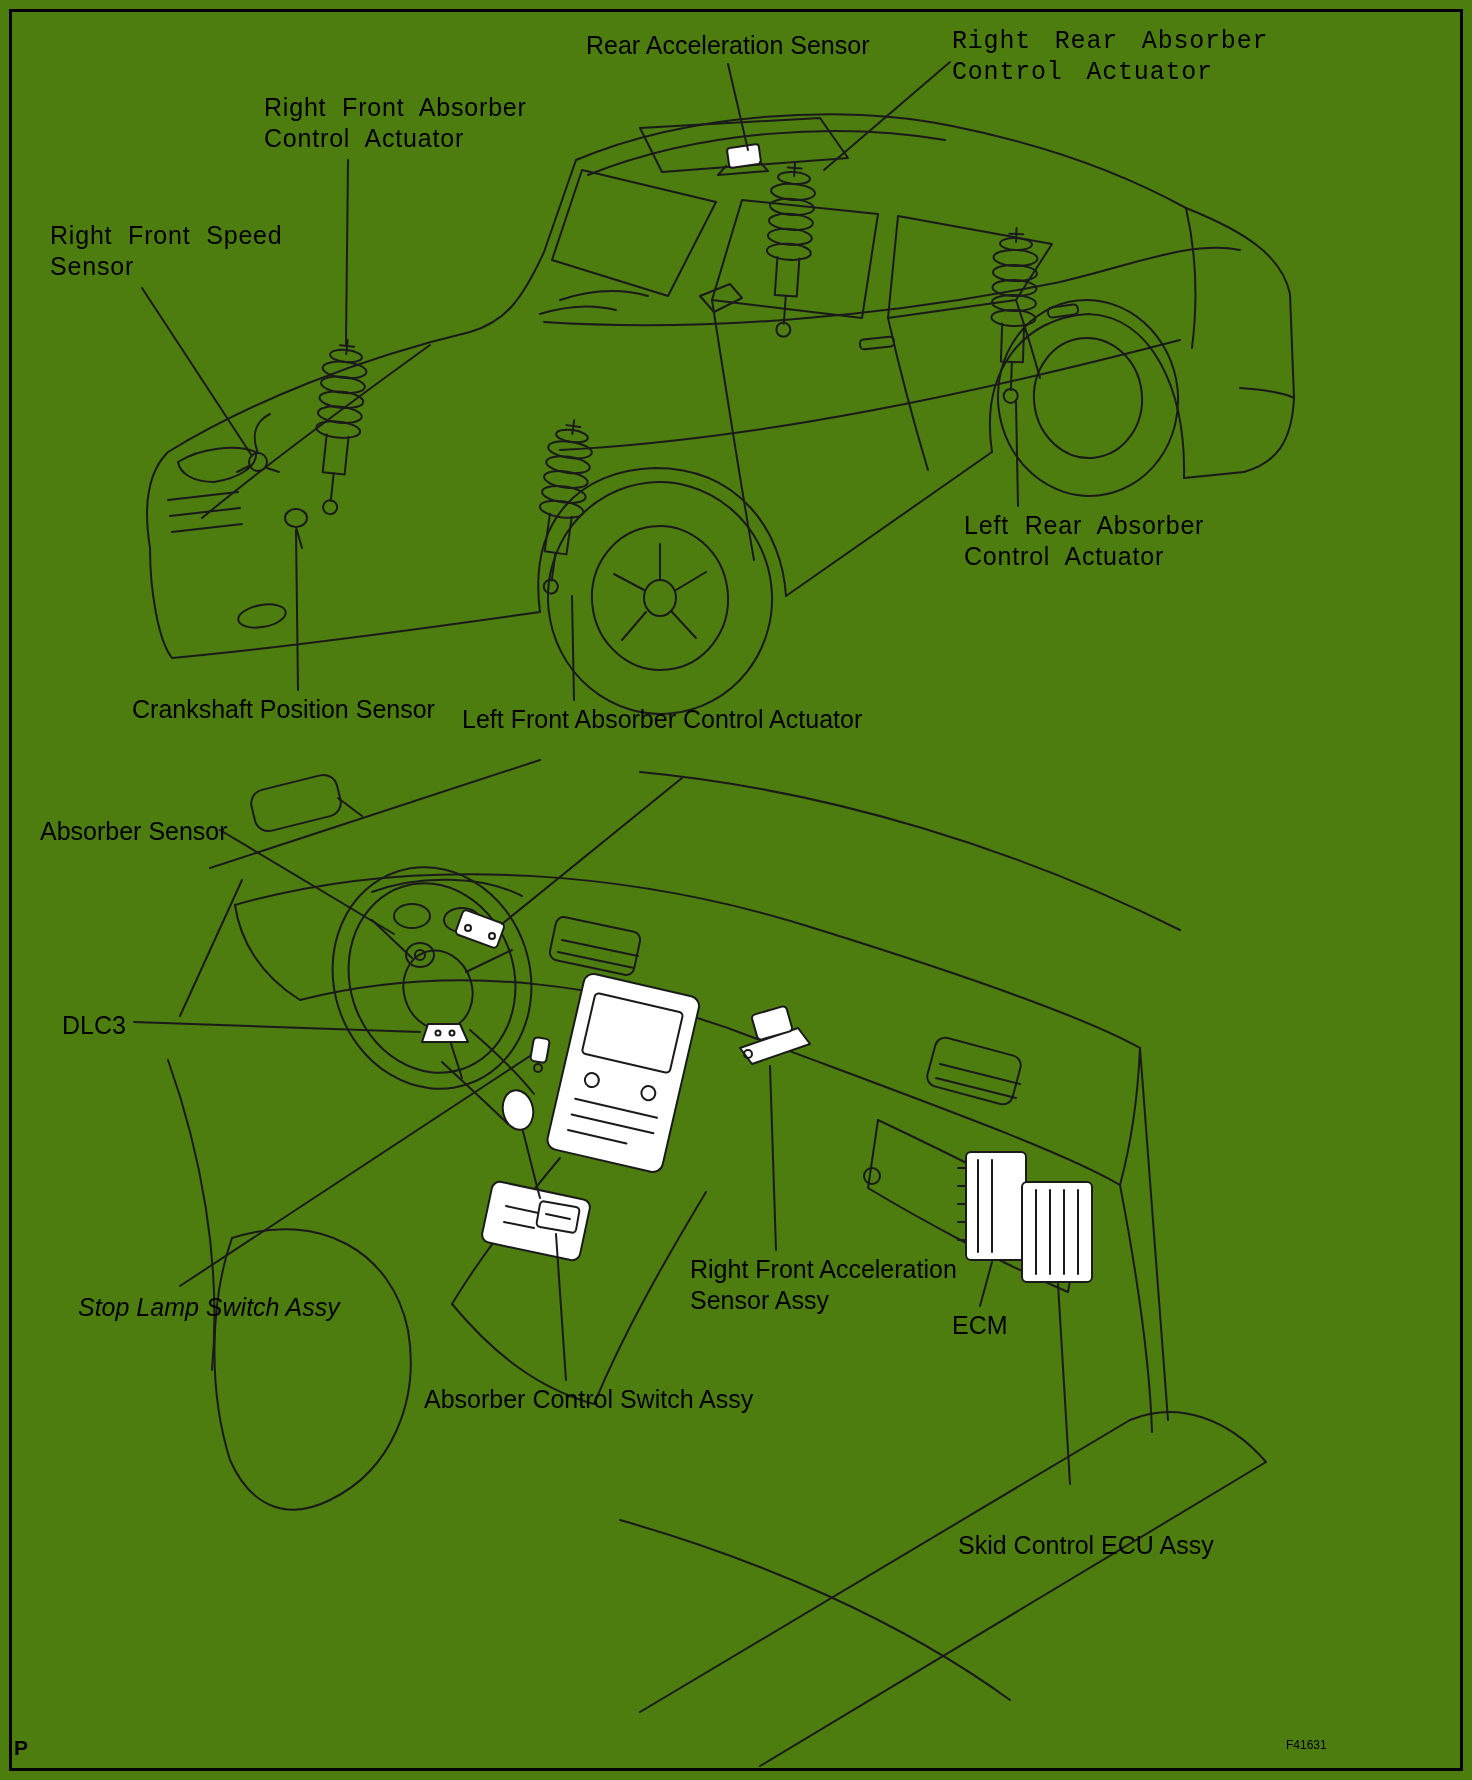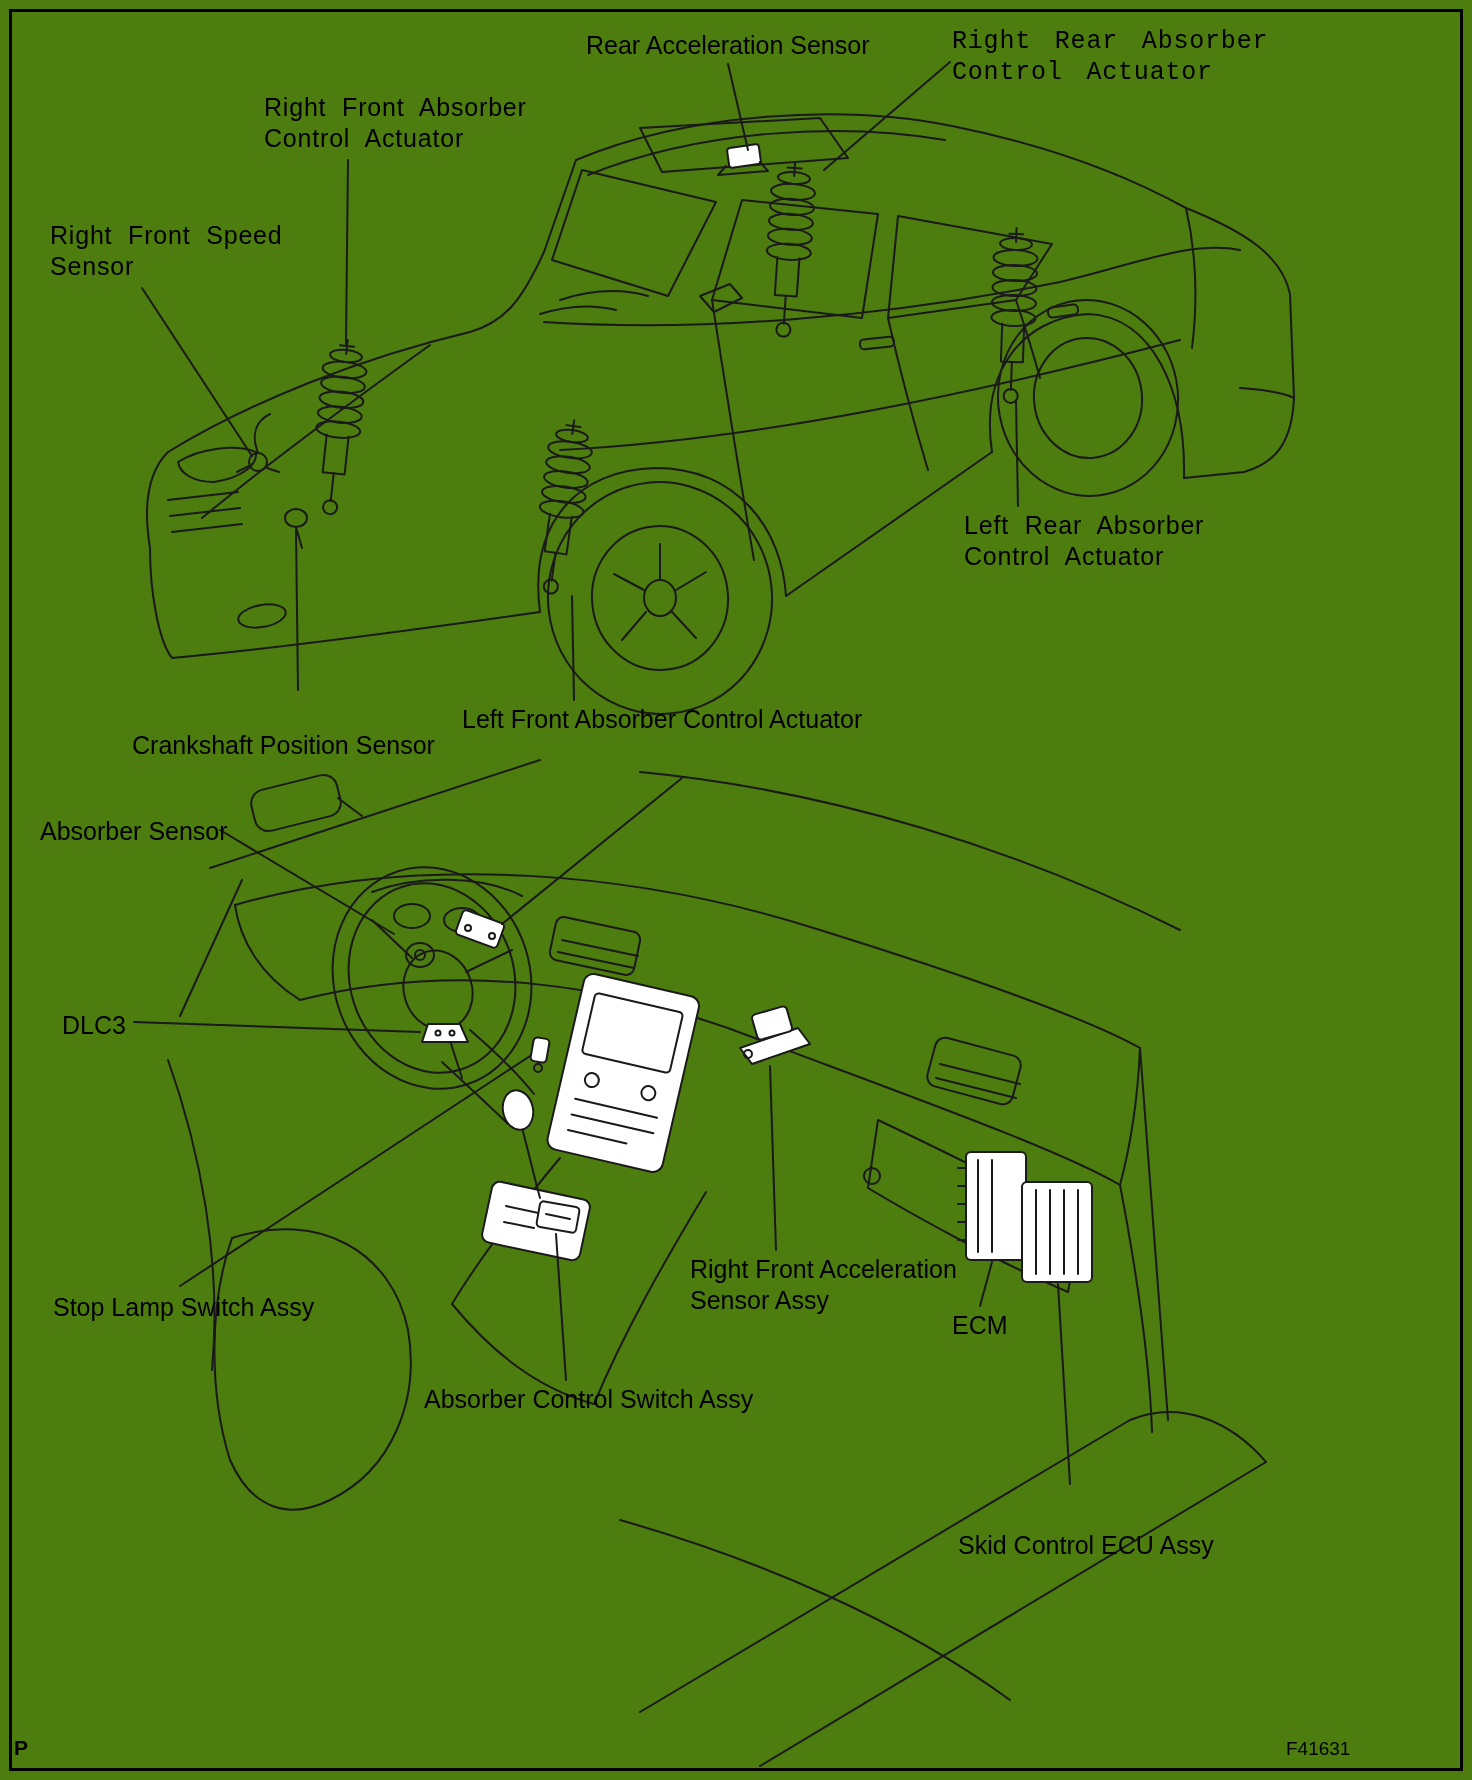--- a/index.html
+++ b/index.html
@@ -28,21 +28,21 @@
     line-height: 31px;
     color: #000;
     white-space: pre-line;
   }
   .label.spaced {
     letter-spacing: 0.8px;
     word-spacing: 8px;
   }
   .figcode {
     position: absolute;
-    font-size: 19px;
+    font-size: 12px;
     color: #000;
   }
   .cornermark {
     position: absolute;
     font-size: 21px;
     font-weight: bold;
     color: #000;
   }
 </style>
 </head>
@@ -280,30 +280,30 @@
 
   <div class="label spaced" style="left:264px; top:92px;">Right Front Absorber
 Control Actuator</div>
 
   <div class="label spaced" style="left:50px; top:220px;">Right Front Speed
 Sensor</div>
 
   <div class="label spaced" style="left:964px; top:510px;">Left Rear Absorber
 Control Actuator</div>
 
-  <div class="label" style="left:132px; top:694px;margin-top:36px;">Crankshaft Position Sensor</div>
+  <div class="label" style="left:132px; top:694px;">Crankshaft Position Sensor</div>
 
   <div class="label" style="left:462px; top:704px;">Left Front Absorber Control Actuator</div>
 
 
   <div class="label" style="left:40px; top:816px;">Absorber Sensor</div>
 
   <div class="label" style="left:62px; top:1010px;">DLC3</div>
 
-  <div class="label" style="left:53px; top:1292px;">Stop Lamp Switch Assy</div>
+  <div class="label" style="left:78px; top:1292px;font-style:italic;">Stop Lamp Switch Assy</div>
 
   <div class="label" style="left:690px; top:1254px;">Right Front Acceleration
 Sensor Assy</div>
 
   <div class="label" style="left:952px; top:1310px;">ECM</div>
 
   <div class="label" style="left:424px; top:1384px;">Absorber Control Switch Assy</div>
 
   <div class="label" style="left:958px; top:1490px;margin-top:40px;">Skid Control ECU Assy</div>
 

